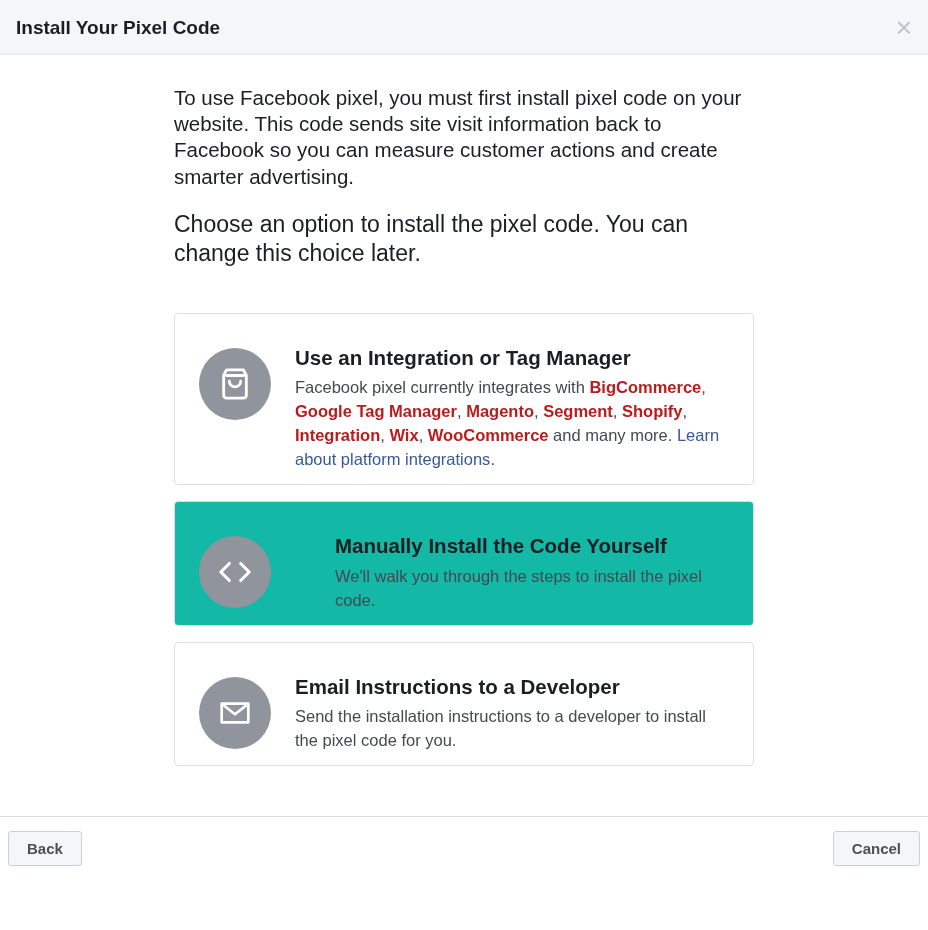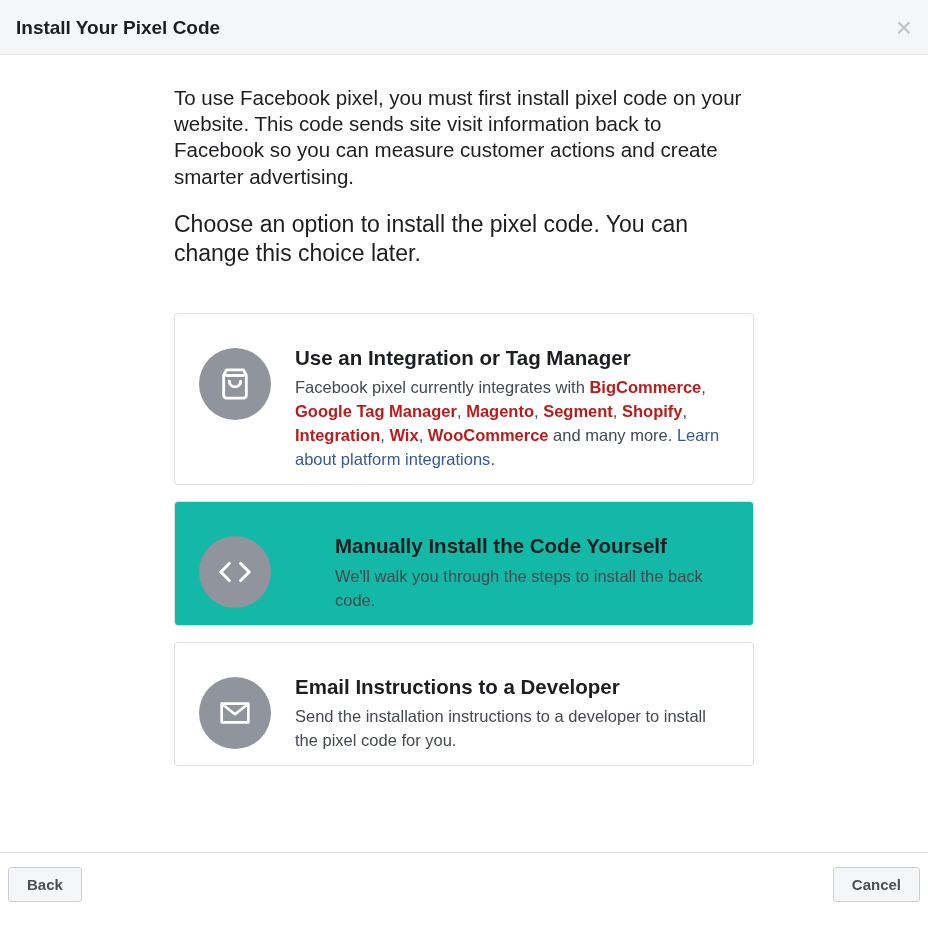--- a/index.html
+++ b/index.html
@@ -95,21 +95,21 @@
     font-size: 16.5px;
     color: #444950;
     line-height: 1.45;
   }
   .option-desc b { font-weight: 700; color: #b91c1c; }
   .option-desc a { color: #385898; text-decoration: none; }
   .modal-footer {
     position: absolute;
     left: 0;
     width: 928px;
-    top: 852px;
+    top: 816px;
     border-top: 1px solid #dddfe2;
     background: #fff;
     padding: 14px 8px 14px 8px;
     display: flex;
     justify-content: space-between;
     align-items: center;
   }
   .fb-btn {
     background: #f5f6f7;
     border: 1px solid #ccd0d5;
@@ -150,21 +150,21 @@
     </div>
 
     <div class="option-card hovered">
       <div class="option-icon">
         <svg width="34" height="34" viewBox="0 0 24 24">
             <path d="M8 6l-6 6 6 6M16 6l6 6-6 6" fill="none" stroke="#fff" stroke-width="2.2" stroke-linecap="round" stroke-linejoin="round"></path>
           </svg>
       </div>
       <div class="option-text">
         <div class="option-title">Manually Install the Code Yourself</div>
-        <div class="option-desc">We'll walk you through the steps to install the back code.</div>
+        <div class="option-desc">We'll walk you through the steps to install the pixel code.</div>
       </div>
     </div>
 
     <div class="option-card">
       <div class="option-icon">
         <svg width="32" height="32" viewBox="0 0 24 24">
             <path d="M2 5h20v14H2z M2 5l10 8 10-8" fill="none" stroke="#fff" stroke-width="2" stroke-linejoin="round"></path>
           </svg>
       </div>
       <div class="option-text">

